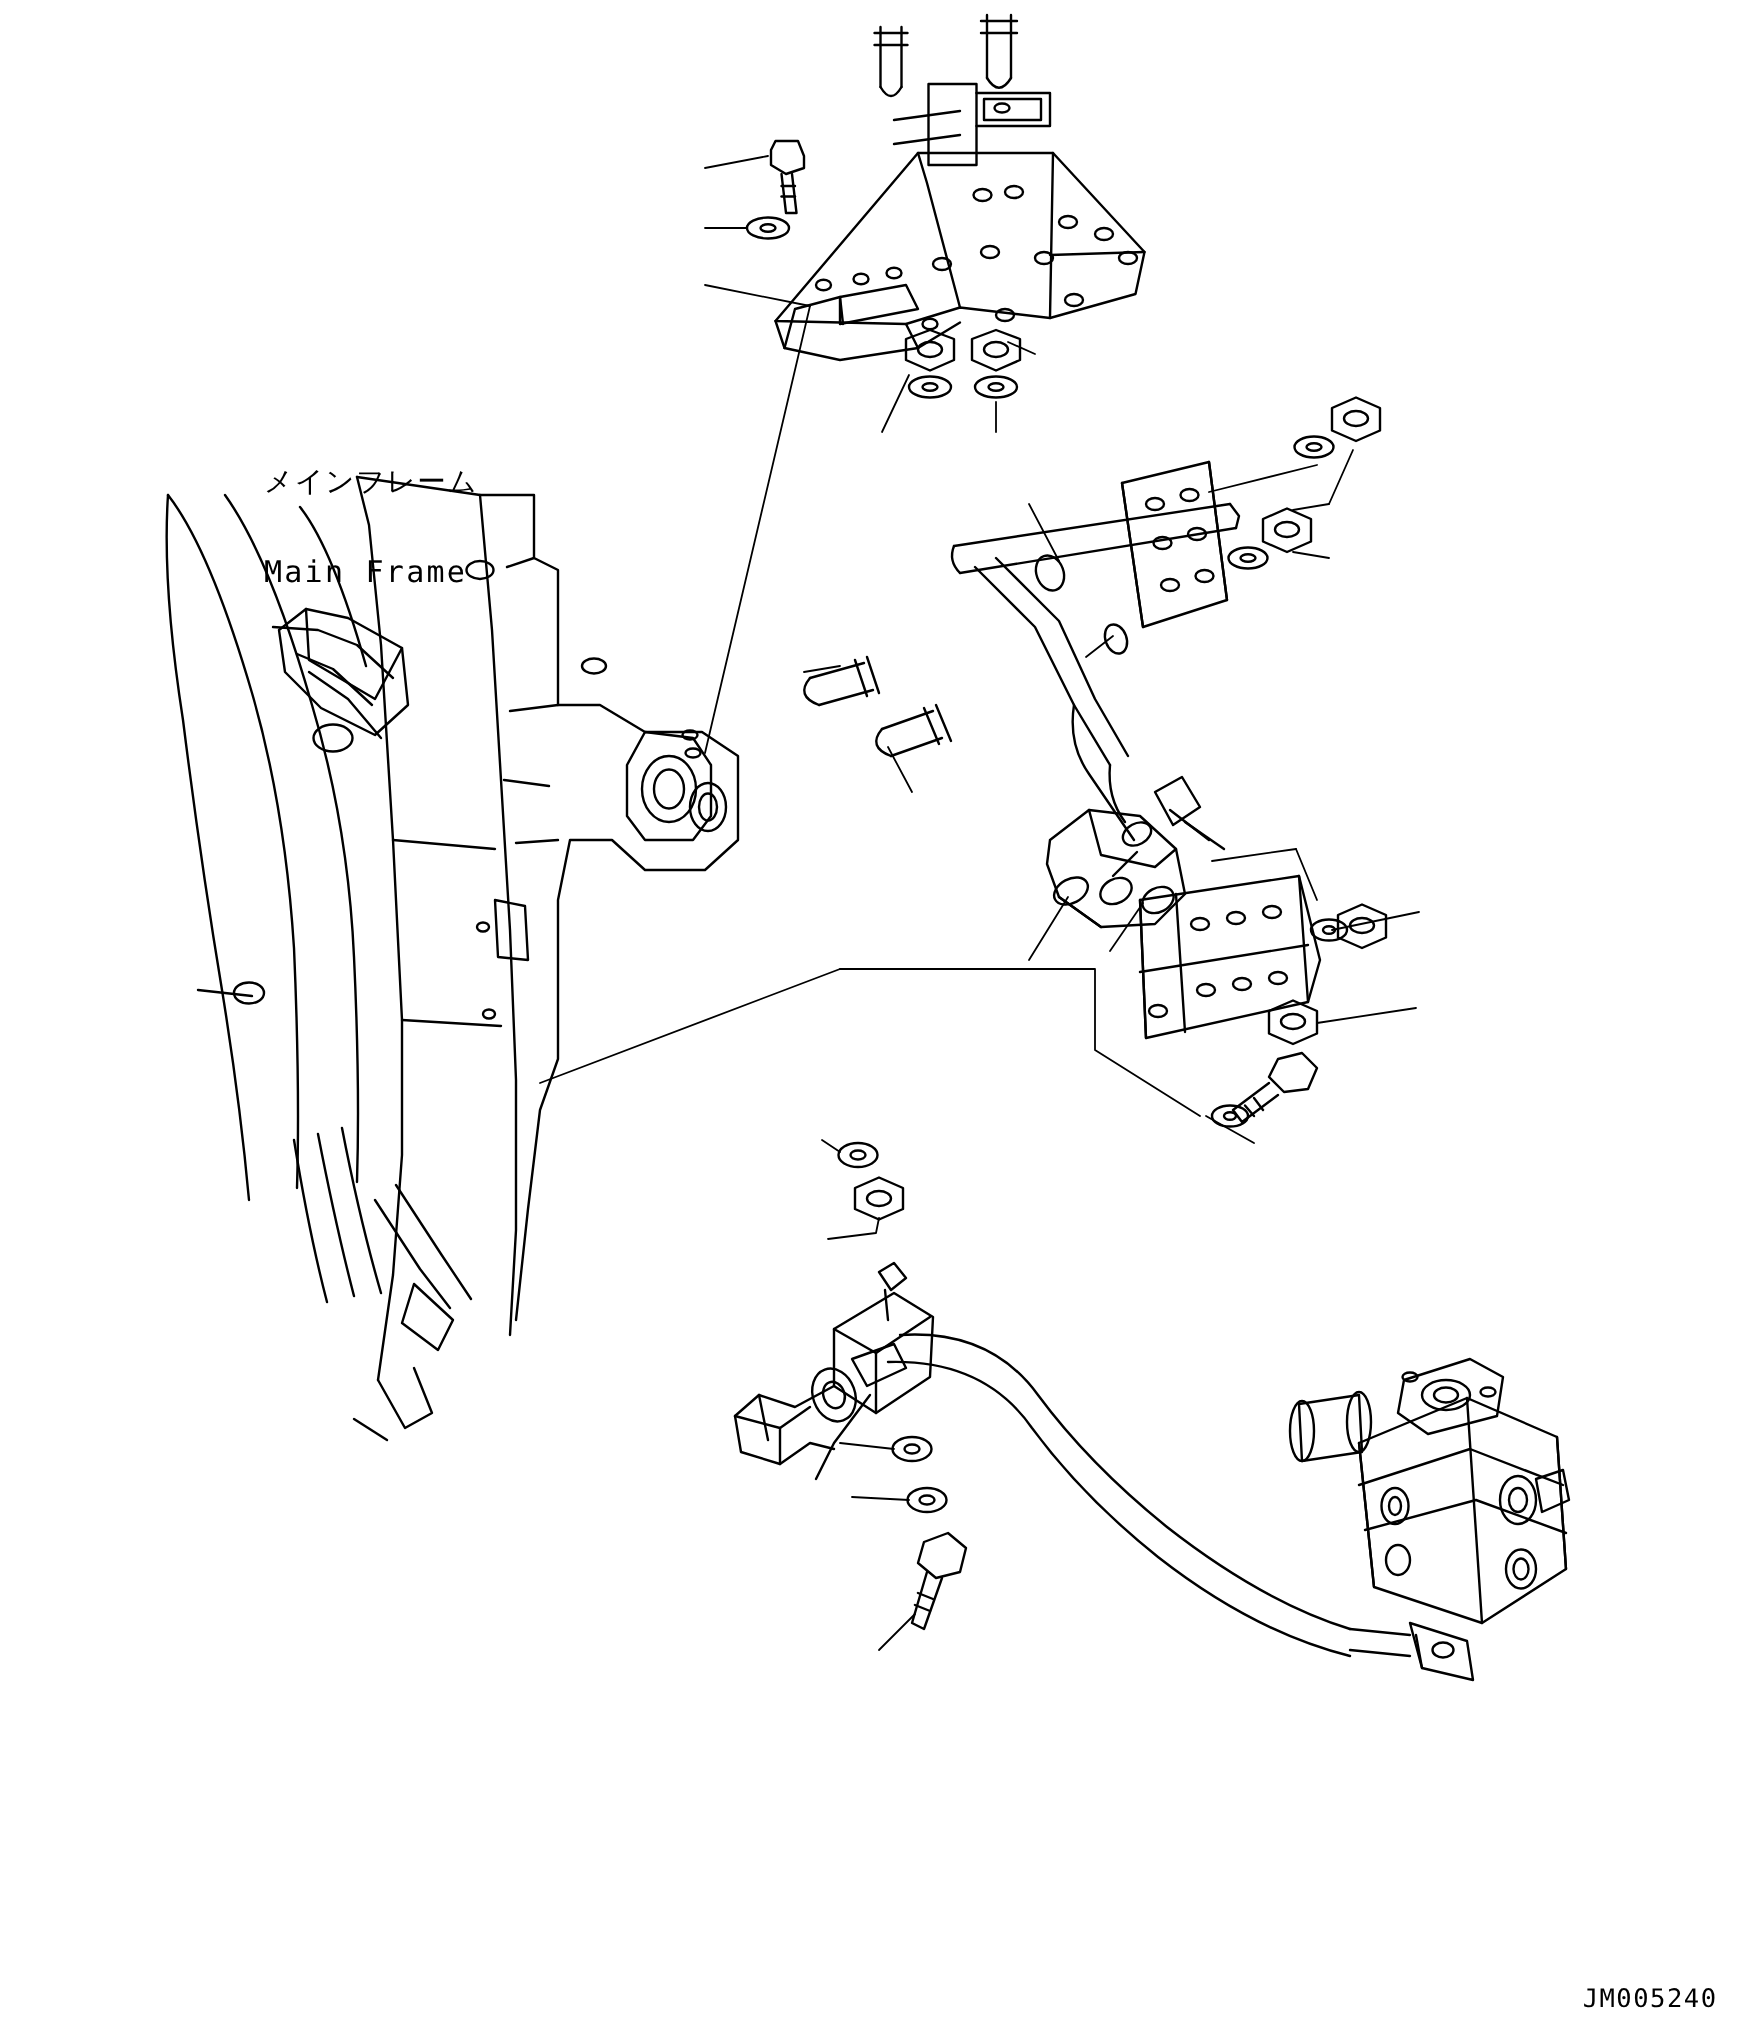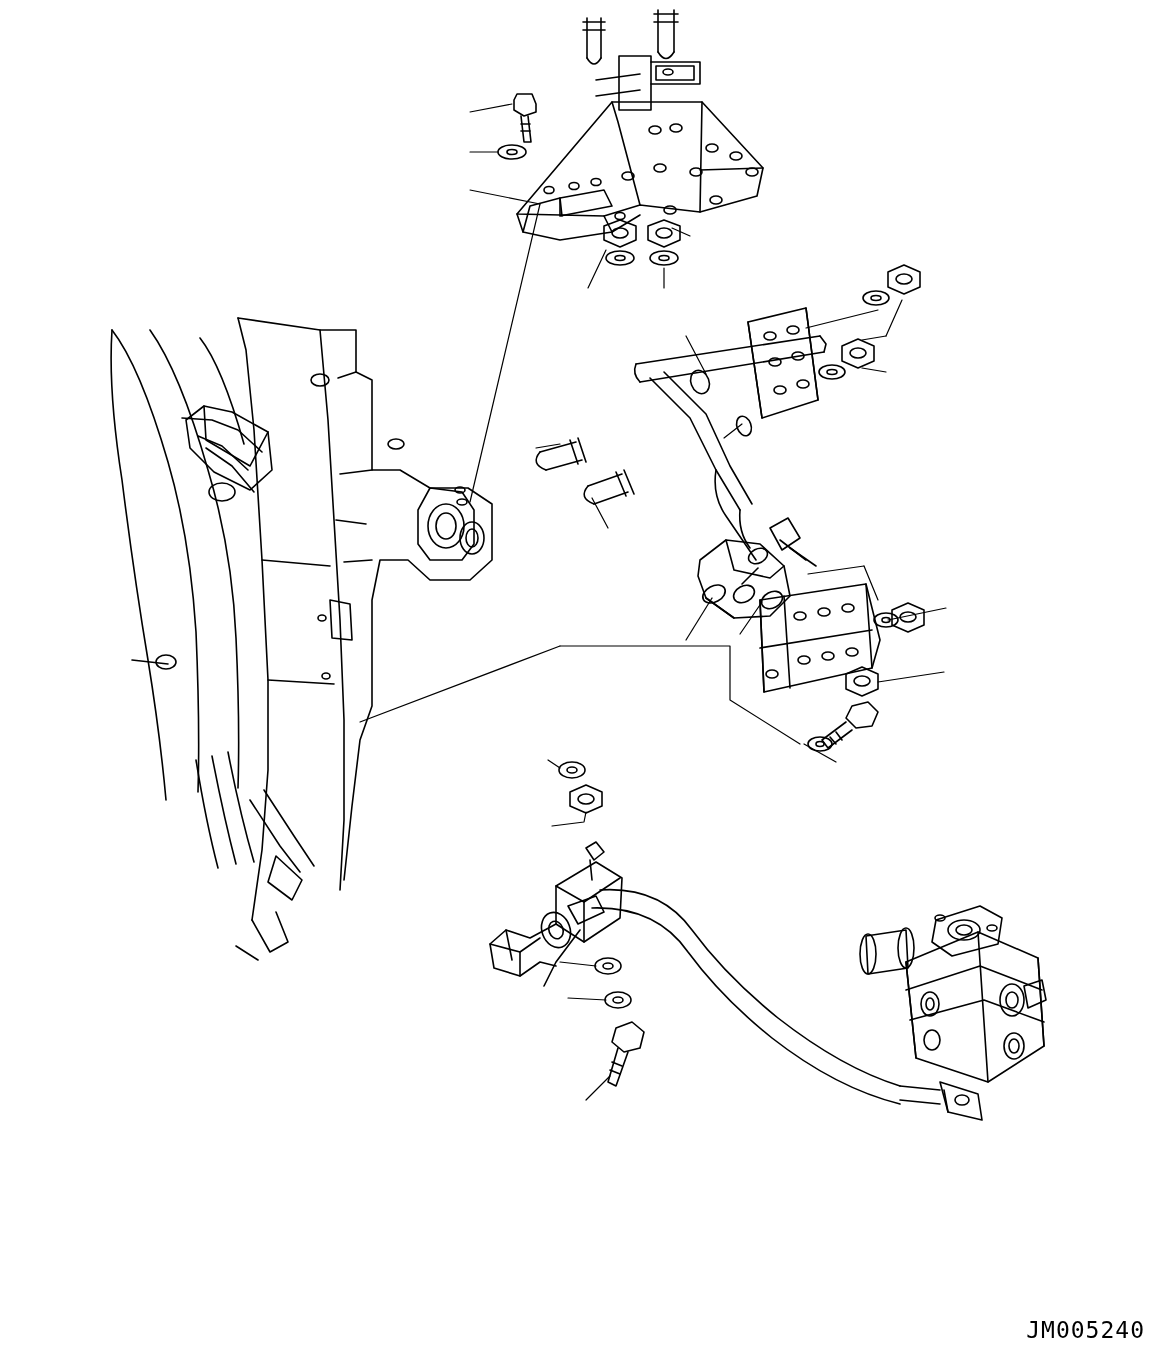--- a/index.html
+++ b/index.html
@@ -43,21 +43,21 @@
     font-size: 20px;
     letter-spacing: 1.5px;
   }
   #label-main-frame { left: 176px; top: 272px; }
   #label-demand-valve { left: 895px; top: 873px; }
   #drawing-number {
     position: absolute;
     right: 18px;
     bottom: 16px;
     font-family: "DejaVu Sans Mono", monospace;
-    font-size: 23px;
+    font-size: 17px;
     letter-spacing: 1px;
     color: #000;
   }
 </style>
 </head>
 <body>
 
 <div id="diagram-root">
 
   <svg class="drawing" viewBox="0 0 1163 1359" xmlns="http://www.w3.org/2000/svg">
@@ -424,17 +424,21 @@
         <path d="M548 760 L560 768"></path>
         <path d="M552 826 L584 822 L586 812"></path>
         <path d="M560 962 L596 966"></path>
         <path d="M568 998 L606 1000"></path>
         <path d="M586 1100 L610 1076"></path>
       </g>
 
     </g>
   </svg>
 
+  <div class="label" id="label-main-frame">
+    <span class="jp">メインフレーム</span>
+    <span class="en">Main Frame</span>
+  </div>
 
 
   <div id="drawing-number">JM005240</div>
 
 </div>
 
 </body></html>

